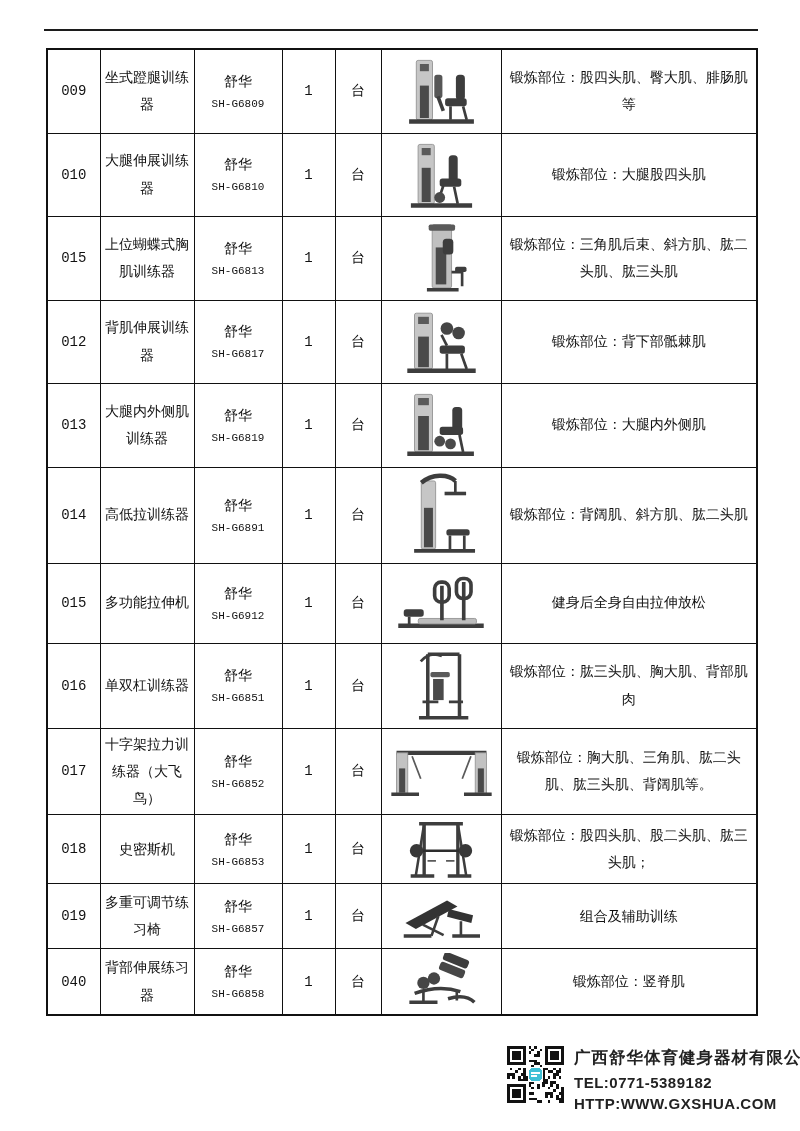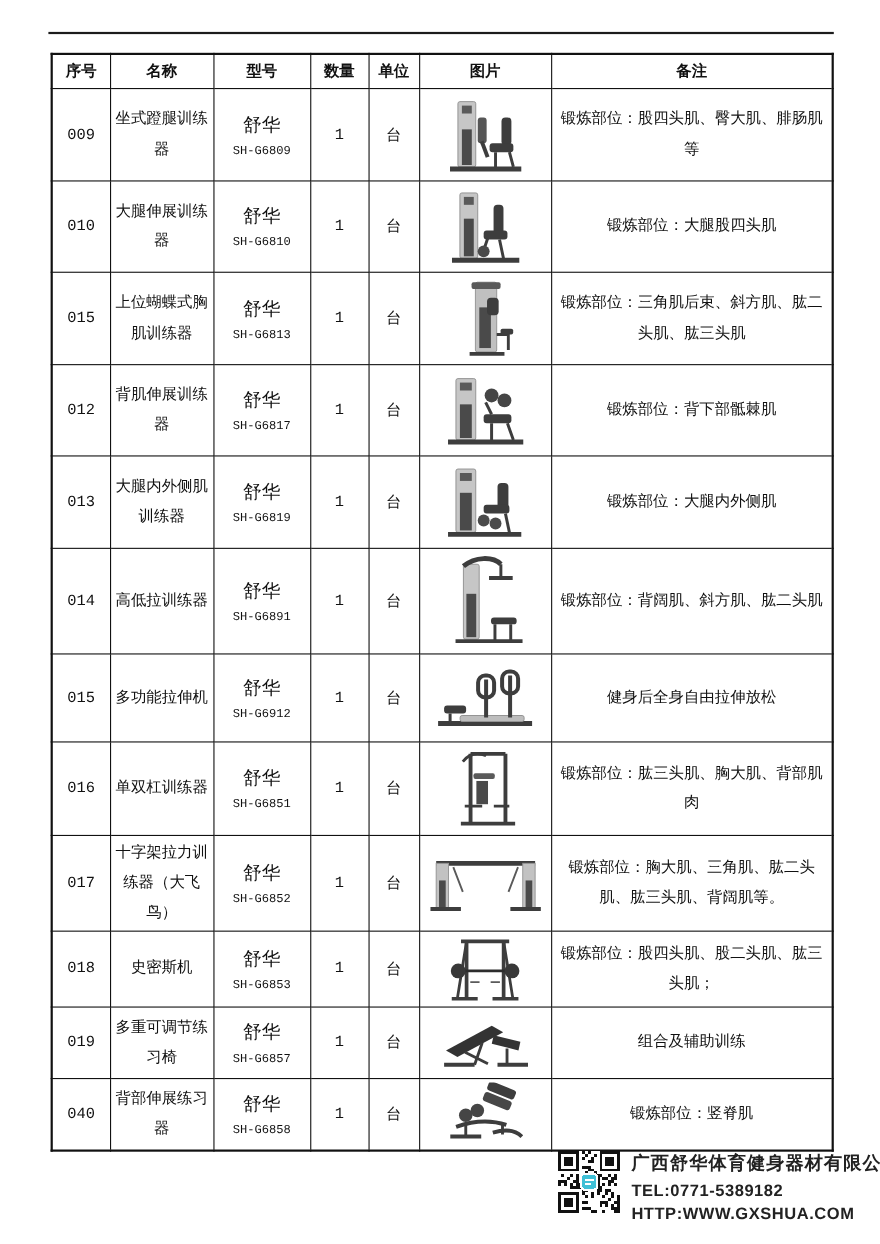--- a/index.html
+++ b/index.html
@@ -15,21 +15,21 @@
     border:2px solid #111;
   }
   .sheet th,.sheet td{border:1px solid #111;vertical-align:middle;}
   .title-cell{
     height:38px;text-align:center;font-size:24px;font-weight:bold;letter-spacing:3px;
   }
   .sheet thead th.colhead{height:26px;font-size:14px;font-weight:bold;text-align:center;padding:2px 0;}
   .sheet tbody td{font-size:14px;text-align:center;padding:2px 4px;}
   td.c-no,td.c-qty{font-family:"Liberation Mono","DejaVu Sans Mono",monospace;font-size:13.5px;}
   td.c-name{line-height:1.95;padding:2px 8px;}
-  td.c-model .brand{font-size:17px;}
+  td.c-model .brand{font-size:14px;}
   td.c-model .code{font-family:"Liberation Mono","DejaVu Sans Mono",monospace;font-size:11px;margin-top:7px;}
   td.c-photo{padding:1px;}
   td.c-photo .ph{display:flex;align-items:center;justify-content:center;width:100%;height:100%;}
   td.c-remark{text-align:left;padding:4px 12px;line-height:1.95;margin-left:24px;}
   
   .watermark{
     position:absolute;left:507px;top:1046px;display:flex;gap:10px;align-items:flex-start;
     font-family:"Liberation Sans","DejaVu Sans",sans-serif;font-weight:bold;color:#222;
   }
   .qr{width:57px;height:57px;}
@@ -47,29 +47,20 @@
   <colgroup>
     <col style="width:53px">
       <col style="width:94px">
       <col style="width:88px">
     <col style="width:53px">
       <col style="width:46px">
       <col style="width:120px">
     <col style="width:256px">
   </colgroup>
   <thead>
-    <tr>
-      <th class="colhead">序号</th>
-      <th class="colhead">名称</th>
-      <th class="colhead">型号</th>
-      <th class="colhead">数量</th>
-      <th class="colhead">单位</th>
-      <th class="colhead">图片</th>
-      <th class="colhead">备注</th>
-    </tr>
   </thead>
   <tbody id="rows">
       <tr style="height: 84px;">
         <td class="c-no">009</td>
         <td class="c-name">坐式蹬腿训练器</td>
         <td class="c-model">
           <div class="brand">舒华</div>
           <div class="code">SH-G6809</div>
         </td>
         <td class="c-qty">1</td>

